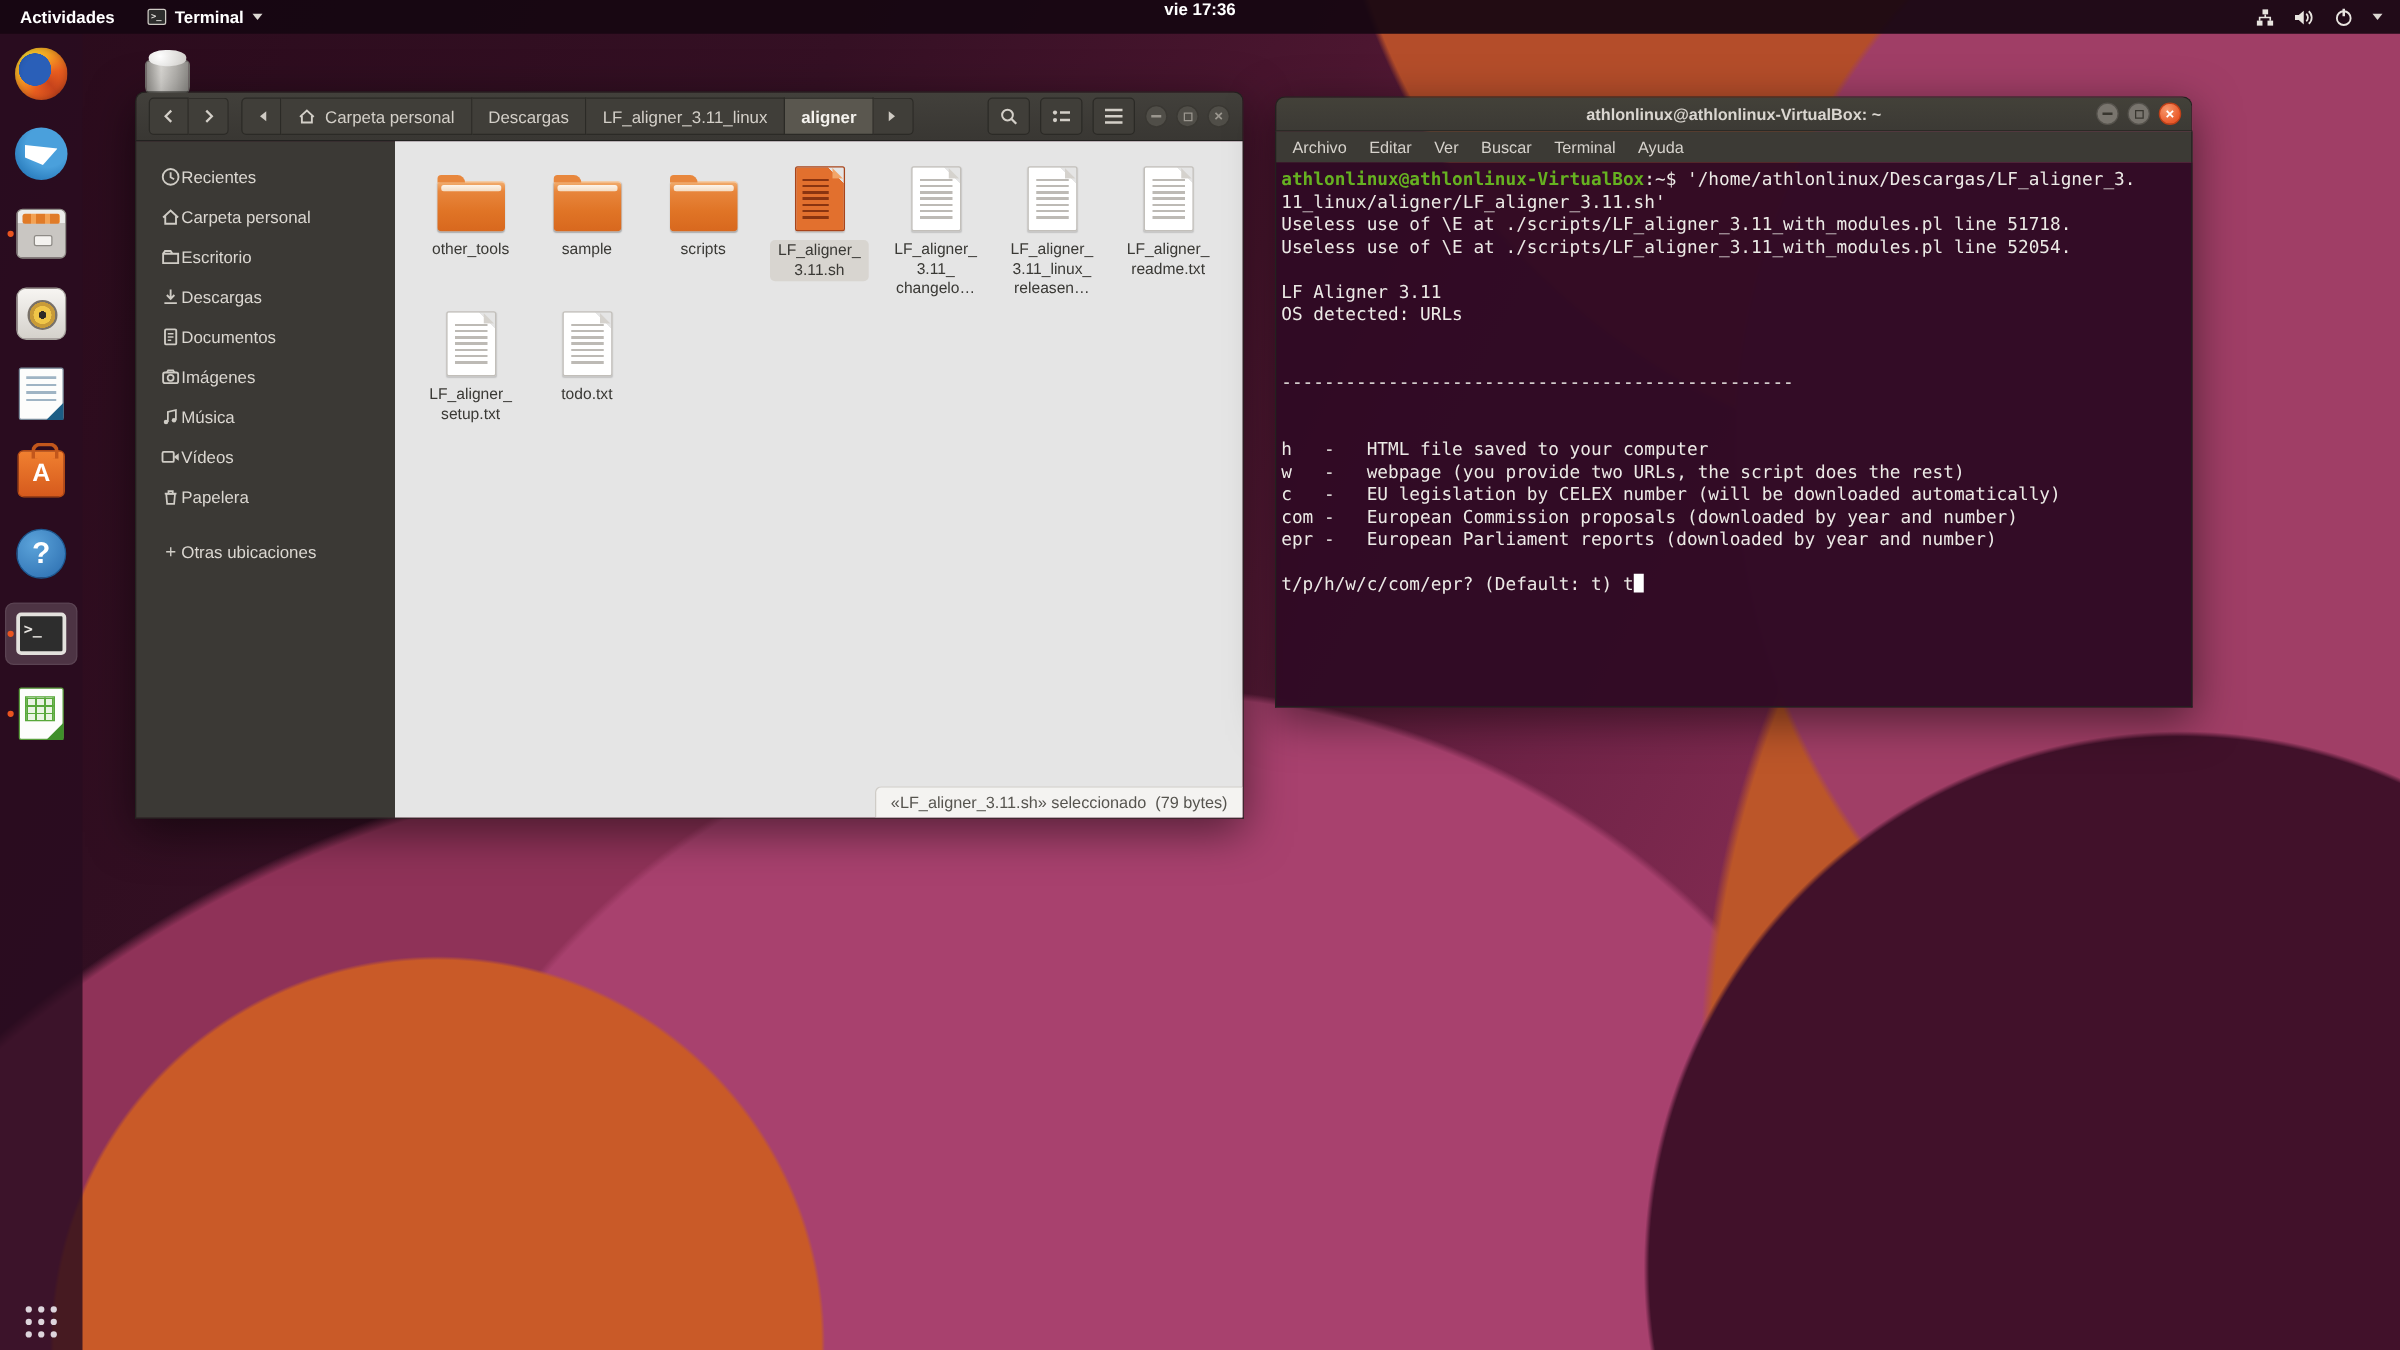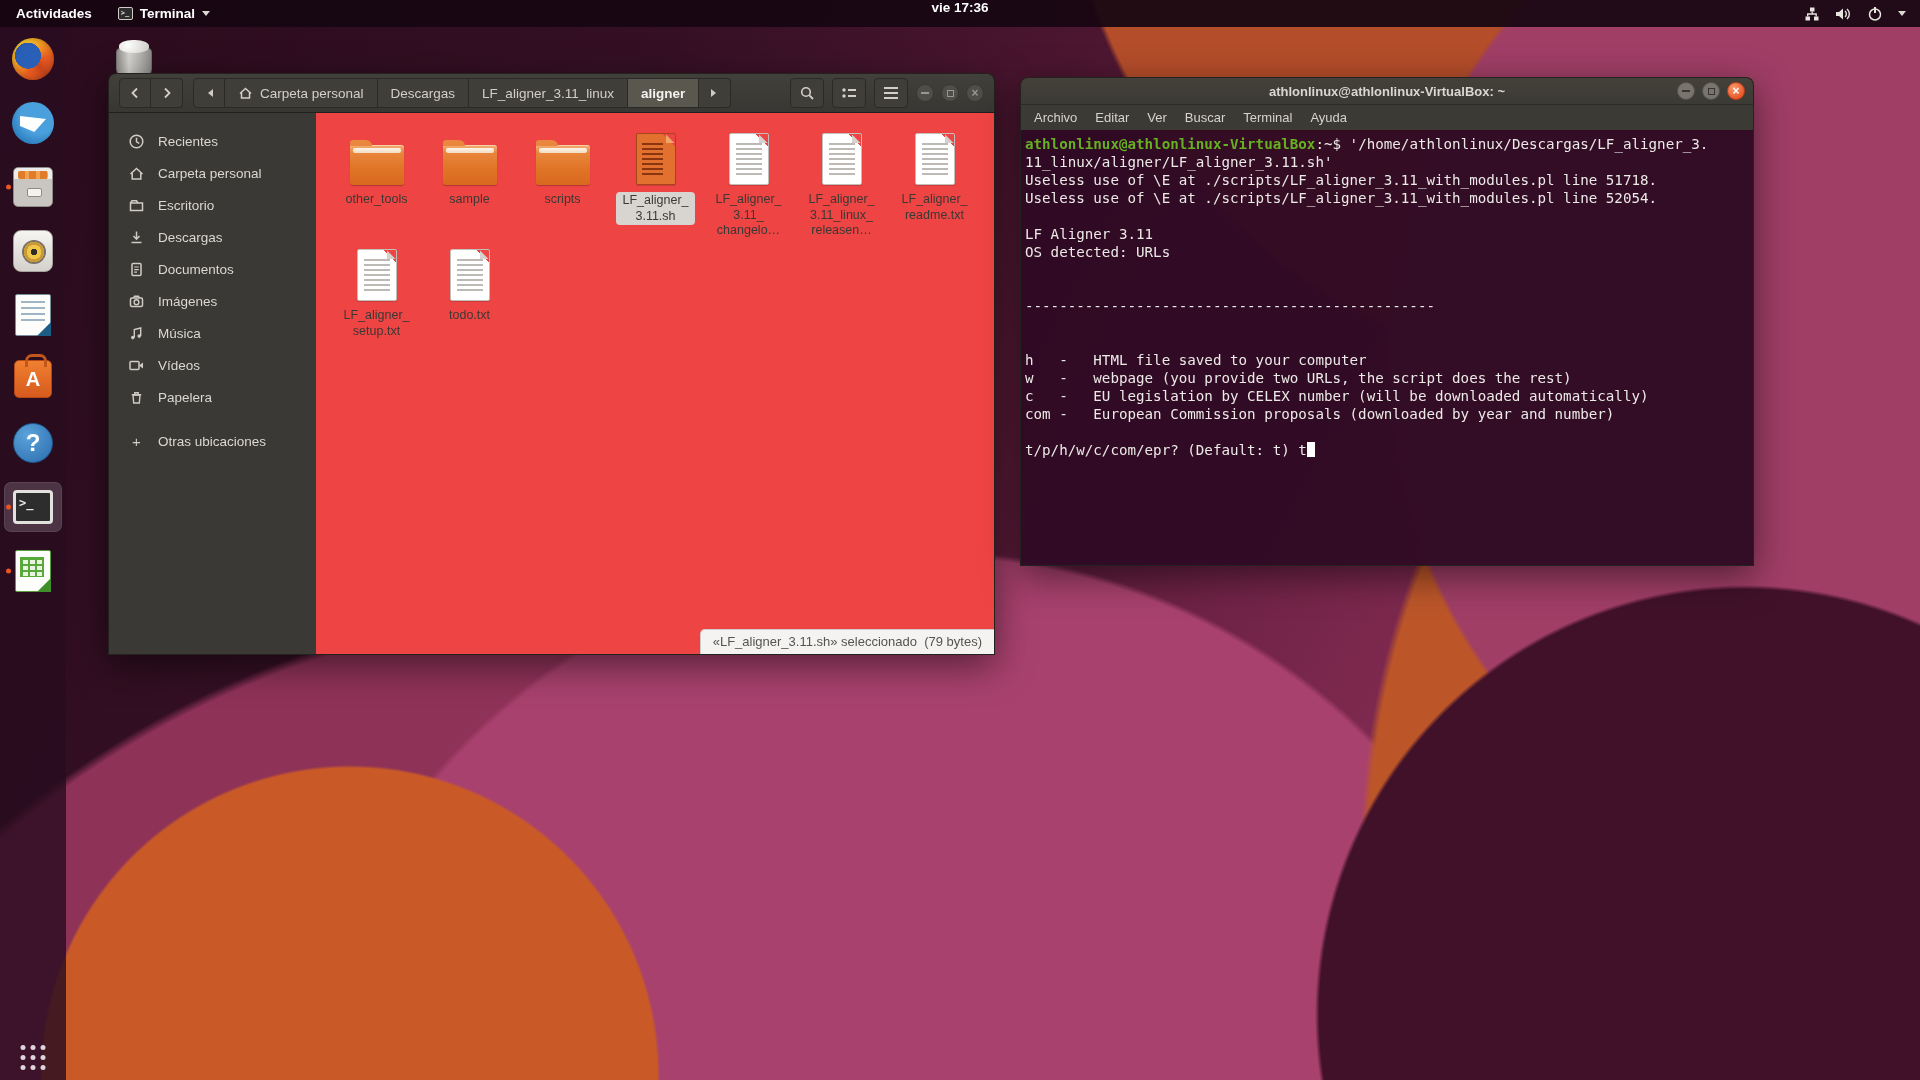--- a/index.html
+++ b/index.html
@@ -118,27 +118,27 @@
   .tri.l { border-right:5px solid #cfcbc4; margin-right:2px; }
   .tri.r { border-left:5px solid #cfcbc4; margin-left:2px; }
   .sq-btn { width:34px; border-radius:4px !important; border-left-width:1px !important; }
   .hspace { flex:1; }
   .hb-right { display:flex; gap:8px; align-items:center; }
   .burger { display:flex; flex-direction:column; gap:3px; }
   .burger i { width:14px; height:2px; background:#d3cfc8; }
 
   .files-body { flex:1; display:flex; min-height:0; border:1px solid #23221f; border-top:none; }
   .sidebar { width:207px; background:#3b3935; padding-top:12px; display:flex; flex-direction:column; }
-  .side-item { height:32px; display:flex; align-items:center; gap:13px; padding-left:19px;
+  .side-item { height:32px; display:flex; align-items:center; padding-left:19px;
      color:#dbd7d1; font-size:13.5px; cursor:pointer; }
   .side-item svg { flex:0 0 17px; }
   .side-item.other { margin-top:12px; }
   .plus-glyph { width:17px; text-align:center; font-size:15px; color:#cfccc5; }
 
-  .content { flex:1; background:#ef4444; position:relative; overflow:hidden; }
+  .content { flex:1; background:#e5e5e5; position:relative; overflow:hidden; }
   .filegrid { display:grid; grid-template-columns:repeat(7,93px); grid-auto-rows:116px; padding:10px 0 0 14px; }
   .cell { display:flex; flex-direction:column; align-items:center; padding-top:4px; cursor:pointer; }
   .iconbox { height:58px; display:flex; align-items:flex-end; justify-content:center; margin-bottom:7px; }
   .flabel { font-size:12.5px; line-height:15.5px; color:#3a3935; text-align:center; }
   .flabel span { display:block; white-space:nowrap; }
   .cell.selected .flabel { background:#d8d5d0; border-radius:4px; padding:1px 6px; }
 
   .folder { position:relative; width:54px; height:40px; border-radius:2px 3px 3px 3px;
      background:linear-gradient(180deg,#f2b173 0%,#e8863c 20%,#e07426 60%,#d8681e 100%);
      box-shadow:inset 0 1px 0 rgba(255,255,255,.4), 0 1px 1px rgba(0,0,0,.25); }
@@ -524,17 +524,18 @@
       <div class="tl">OS detected: URLs</div>
       <div class="tl"></div>
       <div class="tl"></div>
       <div class="tl">------------------------------------------------</div>
       <div class="tl"></div>
       <div class="tl"></div>
       <div class="tl">h   -   HTML file saved to your computer</div>
       <div class="tl">w   -   webpage (you provide two URLs, the script does the rest)</div>
       <div class="tl">c   -   EU legislation by CELEX number (will be downloaded automatically)</div>
       <div class="tl">com -   European Commission proposals (downloaded by year and number)</div>
+      <div class="tl">epr -   European Parliament reports (downloaded by year and number)</div>
       <div class="tl"></div>
       <div class="tl"><span>t/p/h/w/c/com/epr? (Default: t) t</span><span class="cursor"></span></div>
     </div>
   </div>
 </div>
 
 </body></html>

